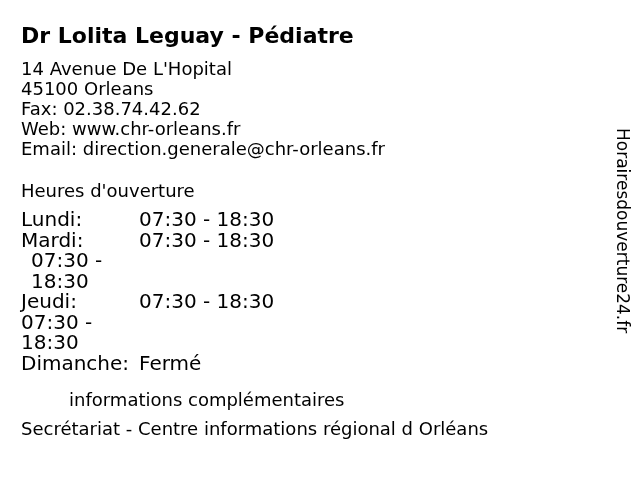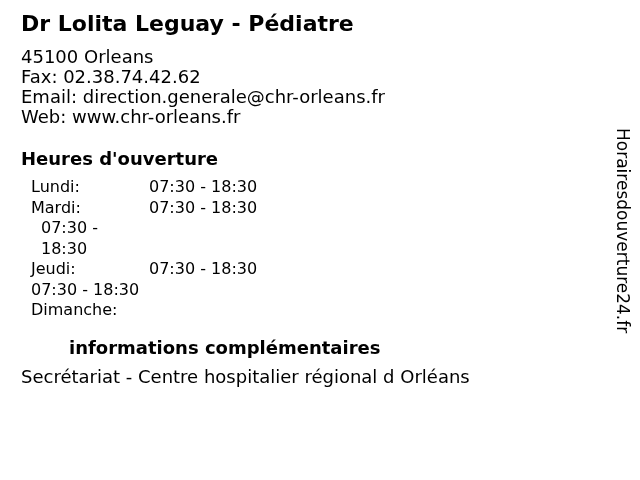--- a/index.html
+++ b/index.html
@@ -9,50 +9,49 @@
   body {
     width: 640px;
     height: 480px;
     background: #ffffff;
     color: #000000;
     font-family: "DejaVu Sans", "Liberation Sans", sans-serif;
     position: relative;
     overflow: hidden;
   }
   .content {
-    padding: 10px 40px 0 21px;
+    padding: 22px 40px 0 21px;
   }
   .page-title {
     font-size: 22px;
     font-weight: bold;
     line-height: 27px;
     white-space: nowrap;
   }
   .contact-block {
     margin-top: 10px;
     font-size: 18px;
     line-height: 20px;
   }
   .contact-line {
     white-space: nowrap;
   }
   .section-heading {
     font-size: 18px;
-    font-weight: bold;
+    font-weight: normal;
     line-height: 21px;
     white-space: nowrap;
   }
   .hours-heading {
     margin-top: 21px;
   }
   .hours-table {
     margin-top: 8px;
-    font-size: 16px;
+    font-size: 20px;
     line-height: 20.5px;
-    margin-left: 10px;
   }
   .hours-row {
     display: grid;
     grid-template-columns: 118px auto;
   }
   .hours-time.time-indent {
     margin-left: 10px;
   }
   .info-heading {
     margin-top: 16px;
@@ -76,24 +75,25 @@
   }
 </style>
 </head>
 <body>
 
 <div class="content">
 
   <div class="page-title">Dr Lolita Leguay - Pédiatre</div>
 
   <div class="contact-block">
+    <div class="contact-line">14 Avenue De L'Hopital</div>
     <div class="contact-line">45100 Orleans</div>
     <div class="contact-line">Fax: 02.38.74.42.62</div>
+    <div class="contact-line">Web: www.chr-orleans.fr</div>
     <div class="contact-line">Email: direction.generale@chr-orleans.fr</div>
-    <div class="contact-line">Web: www.chr-orleans.fr</div>
   </div>
 
   <div class="section-heading hours-heading">Heures d'ouverture</div>
 
   <div class="hours-table">
     <div class="hours-row">
       <span class="hours-day">Lundi:</span>
       <span class="hours-time">07:30 - 18:30</span>
     </div>
     <div class="hours-row">
@@ -105,22 +105,23 @@
     </div>
     <div class="hours-row">
       <span class="hours-day">Jeudi:</span>
       <span class="hours-time">07:30 - 18:30</span>
     </div>
     <div class="hours-row">
       <span class="hours-time">07:30 - 18:30</span>
     </div>
     <div class="hours-row">
       <span class="hours-day">Dimanche:</span>
+      <span class="hours-time">Fermé</span>
     </div>
   </div>
 
   <div class="section-heading info-heading">informations complémentaires</div>
 
-  <div class="info-text">Secrétariat - Centre hospitalier régional d Orléans</div>
+  <div class="info-text">Secrétariat - Centre informations régional d Orléans</div>
 
 </div>
 
 <div class="watermark">Horairesdouverture24.fr</div>
 
 </body></html>

